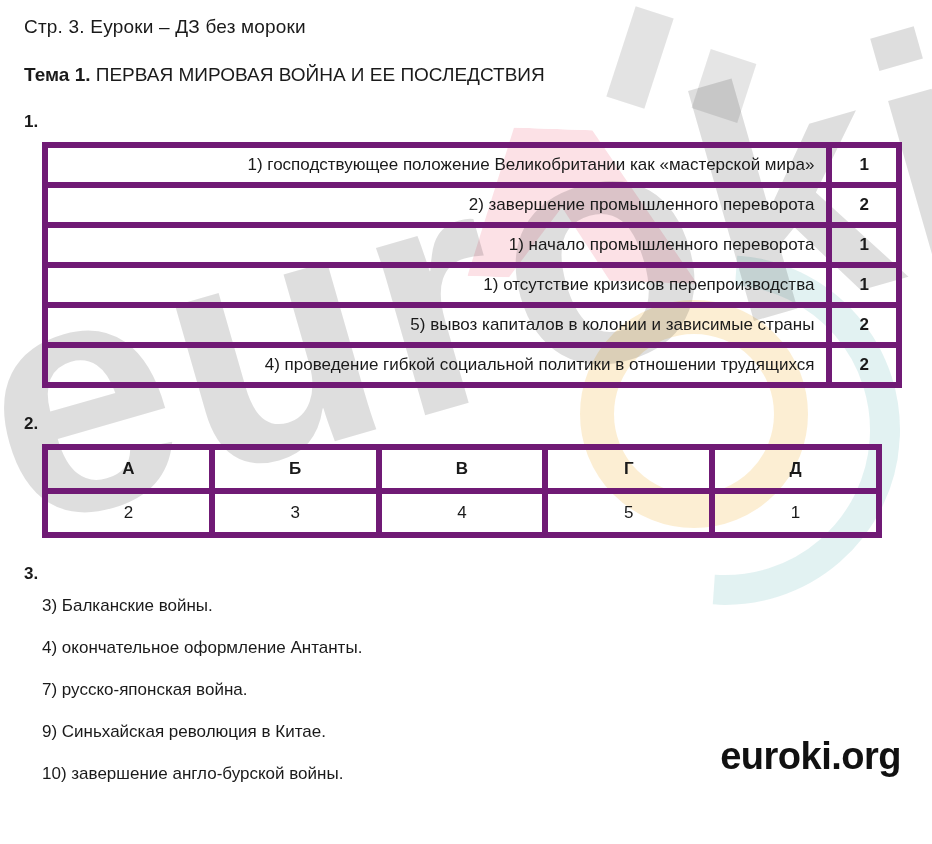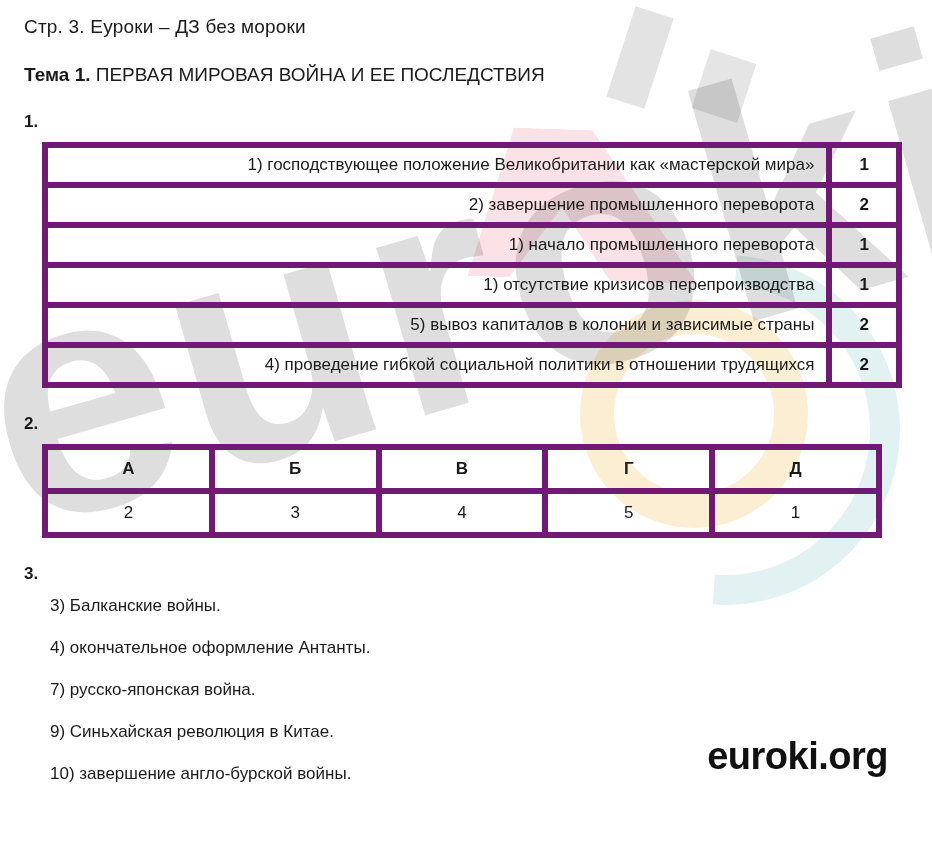--- a/index.html
+++ b/index.html
@@ -140,27 +140,27 @@
   #table-task2 td {
     text-align: center;
     padding: 9px 0;
   }
 
   .answers-list {
     margin: 12px 0 0 18px;
   }
   .answers-list .answer-item {
     font-size: 17px;
-    margin: 0 0 22px 8px;
+    margin: 0 0 22px 0;
   }
 
   
   .logo {
     position: absolute;
-    right: 44px;
+    right: 31px;
     bottom: 66px;
     font-size: 38px;
     font-weight: bold;
     letter-spacing: -0.5px;
     color: #111;
     z-index: 3;
     font-family: "Liberation Sans", sans-serif;
     text-align: center;
   }
 </style>

